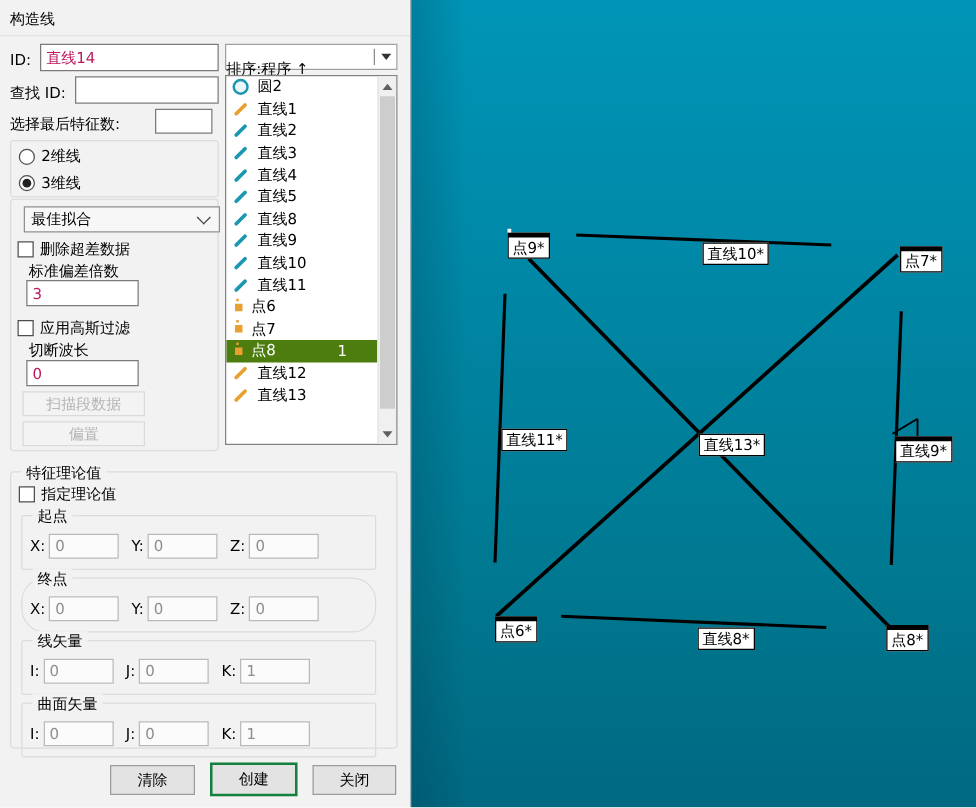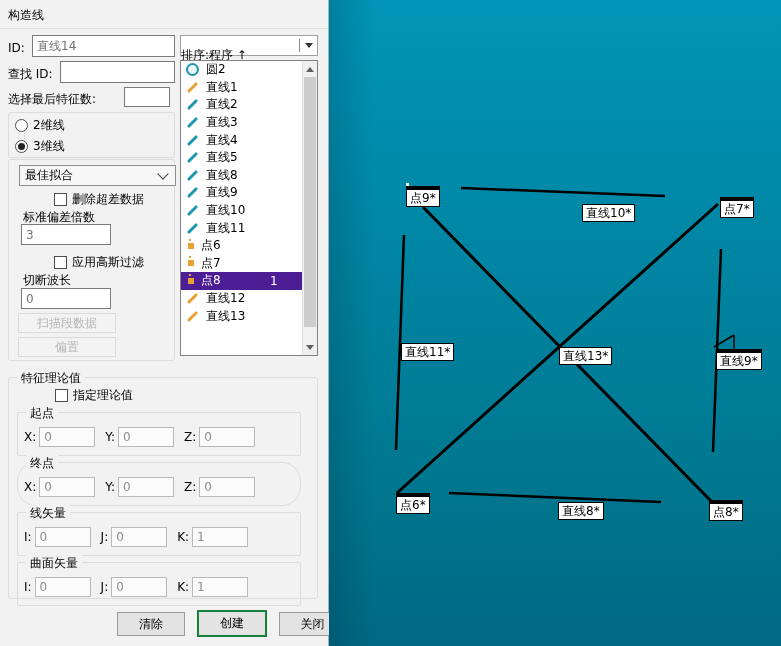--- a/index.html
+++ b/index.html
@@ -4,52 +4,52 @@
 <style>
   html,body{margin:0;padding:0;}
   body{font-family:"DejaVu Sans","Liberation Sans",sans-serif;font-size:12px;color:#000;}
   .stage{position:relative;width:781px;height:646px;overflow:hidden;background:#f2f2f2;}
 
   
   .panel{position:absolute;left:0;top:0;width:329px;height:646px;background:#f2f2f2;border-right:1px solid #9fb3ba;box-sizing:border-box;}
   .ptitle{position:absolute;left:8px;top:7px;font-size:12px;}
   .tsep{position:absolute;left:0;top:28px;width:100%;height:1px;background:#e1e1e1;}
   .lab{position:absolute;font-size:12px;white-space:nowrap;text-align:center;}
-  .tinput{position:absolute;box-sizing:border-box;background:#fff;border:1px solid #7a7a7a;font-family:inherit;font-size:12px;padding:1px 4px;color:#737373;}
+  .tinput{position:absolute;box-sizing:border-box;background:#fff;border:1px solid #7a7a7a;font-family:inherit;font-size:12px;padding:1px 4px;color:#be185d;}
 
   
   .sortctl{position:absolute;left:180px;top:35px;width:138px;height:21px;background:#fff;border:1px solid #a0a0a0;box-sizing:border-box;display:flex;align-items:center;cursor:default;}
   .sortmain{flex:1;text-align:left;font-size:12px;margin-top:20px;}
   .sortdiv{width:1px;height:13px;background:#8a8a8a;}
   .sortarrowbox{width:17px;display:flex;align-items:center;justify-content:center;}
   .tri-down{width:0;height:0;border-left:4px solid transparent;border-right:4px solid transparent;border-top:5px solid #333;}
   .tri-up-s{width:0;height:0;border-left:4px solid transparent;border-right:4px solid transparent;border-bottom:5px solid #606060;}
   .tri-down-s{width:0;height:0;border-left:4px solid transparent;border-right:4px solid transparent;border-top:5px solid #606060;}
 
   
   .gbox{position:absolute;border:1px solid #dcdcdc;border-radius:3px;box-sizing:border-box;}
   .radio-row{display:flex;align-items:center;gap:5px;margin:4px 0 0 6px;}
   .radio{width:13px;height:13px;border:1px solid #4d4d4d;border-radius:50%;background:#fff;box-sizing:border-box;position:relative;flex:0 0 auto;}
   .radio.on::after{content:"";position:absolute;left:2px;top:2px;width:7px;height:7px;border-radius:50%;background:#222;}
   .check{width:13px;height:13px;border:1px solid #4d4d4d;background:#fff;box-sizing:border-box;flex:0 0 auto;}
-  .chkrow{display:flex;align-items:center;gap:5px;position:absolute;margin-left:40px;}
+  .chkrow{display:flex;align-items:center;gap:5px;position:absolute;}
 
   .ddl{position:absolute;left:10px;top:5px;width:157px;height:21px;background:#f7f7f7;border:1px solid #8f8f8f;box-sizing:border-box;display:flex;align-items:center;padding-left:5px;cursor:default;}
   .ddl .txt{flex:1;}
   .chev{width:7px;height:7px;border-right:1.6px solid #444;border-bottom:1.6px solid #444;transform:rotate(45deg);margin-right:8px;margin-top:-3px;}
 
   .dbtn{position:absolute;box-sizing:border-box;background:#f3f3f3;border:1px solid #dadada;color:#b5b5b5;font-size:12px;text-align:center;font-family:inherit;}
-  .btn{position:absolute;box-sizing:border-box;background:#e3e3e3;border:1px solid #9c9c9c;font-size:12px;font-family:inherit;text-align:center;cursor:default;margin-left:29px;}
+  .btn{position:absolute;box-sizing:border-box;background:#e3e3e3;border:1px solid #9c9c9c;font-size:12px;font-family:inherit;text-align:center;cursor:default;}
   .btn.default{border:2px solid #15803d;}
 
   
   .flist{position:absolute;left:180px;top:60px;width:138px;height:296px;background:#fff;border:1px solid #828282;box-sizing:border-box;overflow:hidden;}
   .lrows{position:absolute;left:0;top:0;right:15px;bottom:0;overflow:hidden;}
   .lrow{height:17.6px;display:flex;align-items:center;padding-left:5px;gap:7px;box-sizing:border-box;}
-  .lrow.sel{background:#4c1d95;color:#fff;}
+  .lrow.sel{background:#4d7c0f;color:#fff;}
   .lname{width:62px;white-space:nowrap;overflow:hidden;}
   .lbadge{white-space:nowrap;}
   .ic{display:inline-block;flex:0 0 auto;}
   .ic-circle{width:9px;height:9px;border:2px solid #1b97b2;border-radius:50%;background:#eaf6fa;}
   .ic-line{width:13px;height:3px;border-radius:2px;transform:rotate(-45deg);}
   .ic-line.teal{background:#1b97b2;}
   .ic-line.orange{background:#e8a030;}
   .ic-point{width:6px;height:6px;background:#e8a030;position:relative;margin-left:2px;}
   .ic-point::after{content:"";position:absolute;left:1px;top:-4px;width:2px;height:2px;background:#e8a030;}
   .scroll{position:absolute;right:0;top:0;bottom:0;width:15px;background:#f0f0f0;border-left:1px solid #e3e3e3;display:flex;flex-direction:column;align-items:center;box-sizing:border-box;}
@@ -285,21 +285,21 @@
         <line x1="75" y1="235" x2="67" y2="450" stroke="#000" stroke-width="2.5"></line>
         <line x1="392" y1="249" x2="384" y2="452" stroke="#000" stroke-width="2.5"></line>
         <line x1="120" y1="493" x2="332" y2="502" stroke="#000" stroke-width="2.5"></line>
         <line x1="94" y1="207" x2="382" y2="501" stroke="#000" stroke-width="3"></line>
         <line x1="389" y1="204" x2="68" y2="493" stroke="#000" stroke-width="3"></line>
         <line x1="385" y1="347" x2="405" y2="335" stroke="#000" stroke-width="1.5"></line>
         <line x1="405" y1="335" x2="405" y2="350" stroke="#000" stroke-width="1.5"></line>
       </svg>
     <div id="vp-labels">
         <div class="vlabel thick" style="left: 77px; top: 186px;">点9*</div>
-        <div class="vlabel" style="left: 233px; top: 204px; margin-left: 20px;">直线10*</div>
+        <div class="vlabel" style="left: 233px; top: 194px;">直线10*</div>
         <div class="vlabel thick" style="left: 391px; top: 197px;">点7*</div>
         <div class="vlabel" style="left: 72px; top: 343px;">直线11*</div>
         <div class="vlabel" style="left: 230px; top: 347px;">直线13*</div>
         <div class="vlabel thick" style="left: 387px; top: 349px;">直线9*</div>
         <div class="vlabel thick" style="left: 67px; top: 493px;">点6*</div>
         <div class="vlabel" style="left: 229px; top: 502px;">直线8*</div>
         <div class="vlabel thick" style="left: 380px; top: 500px;">点8*</div>
         <div class="vdot" style="left: 77px; top: 183px;"></div>
       </div>
   </div>

